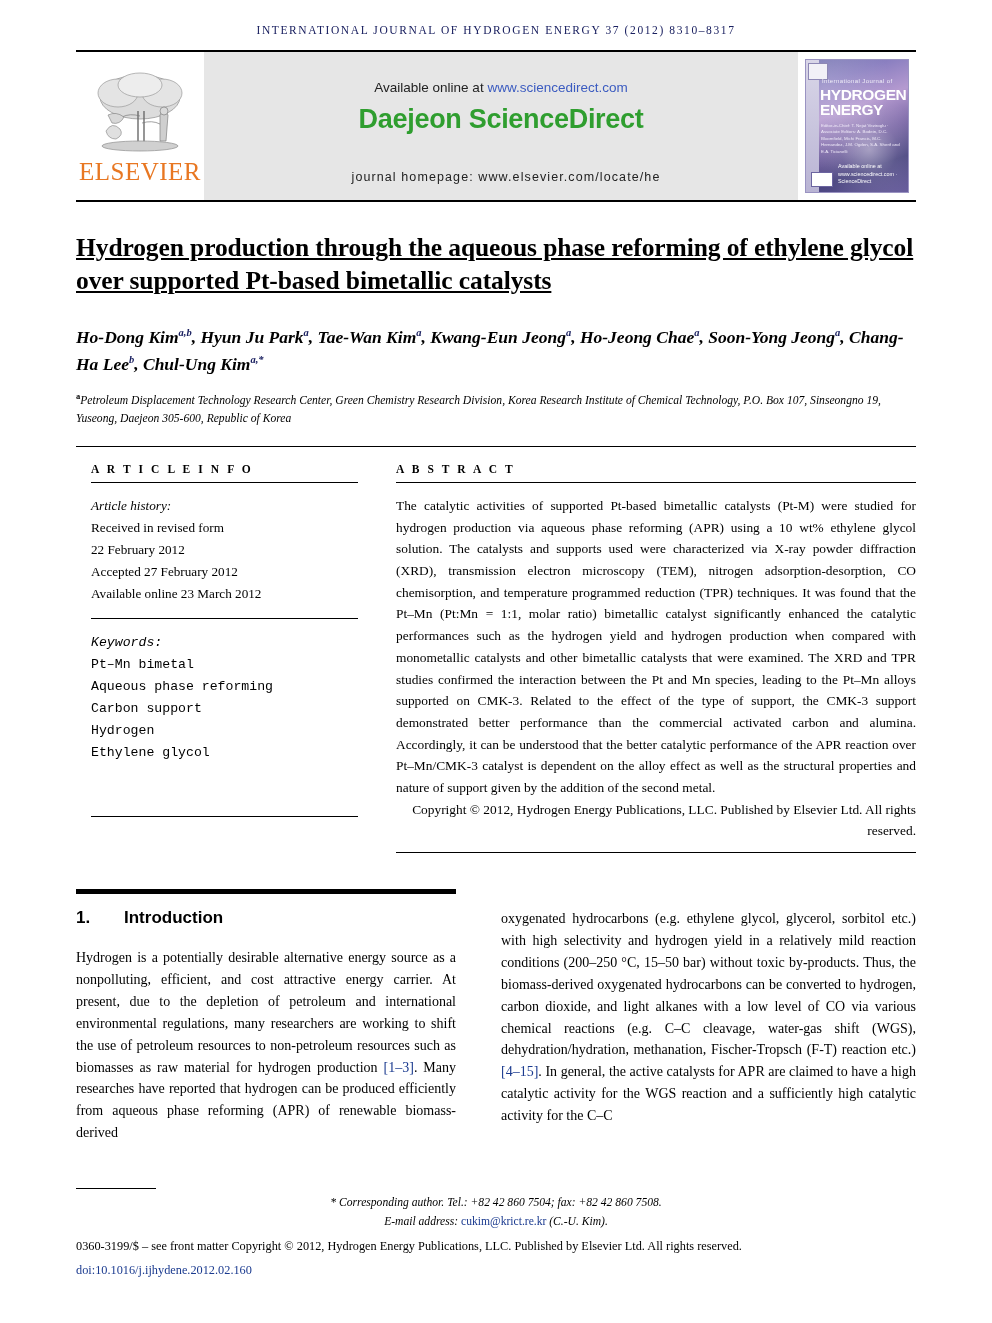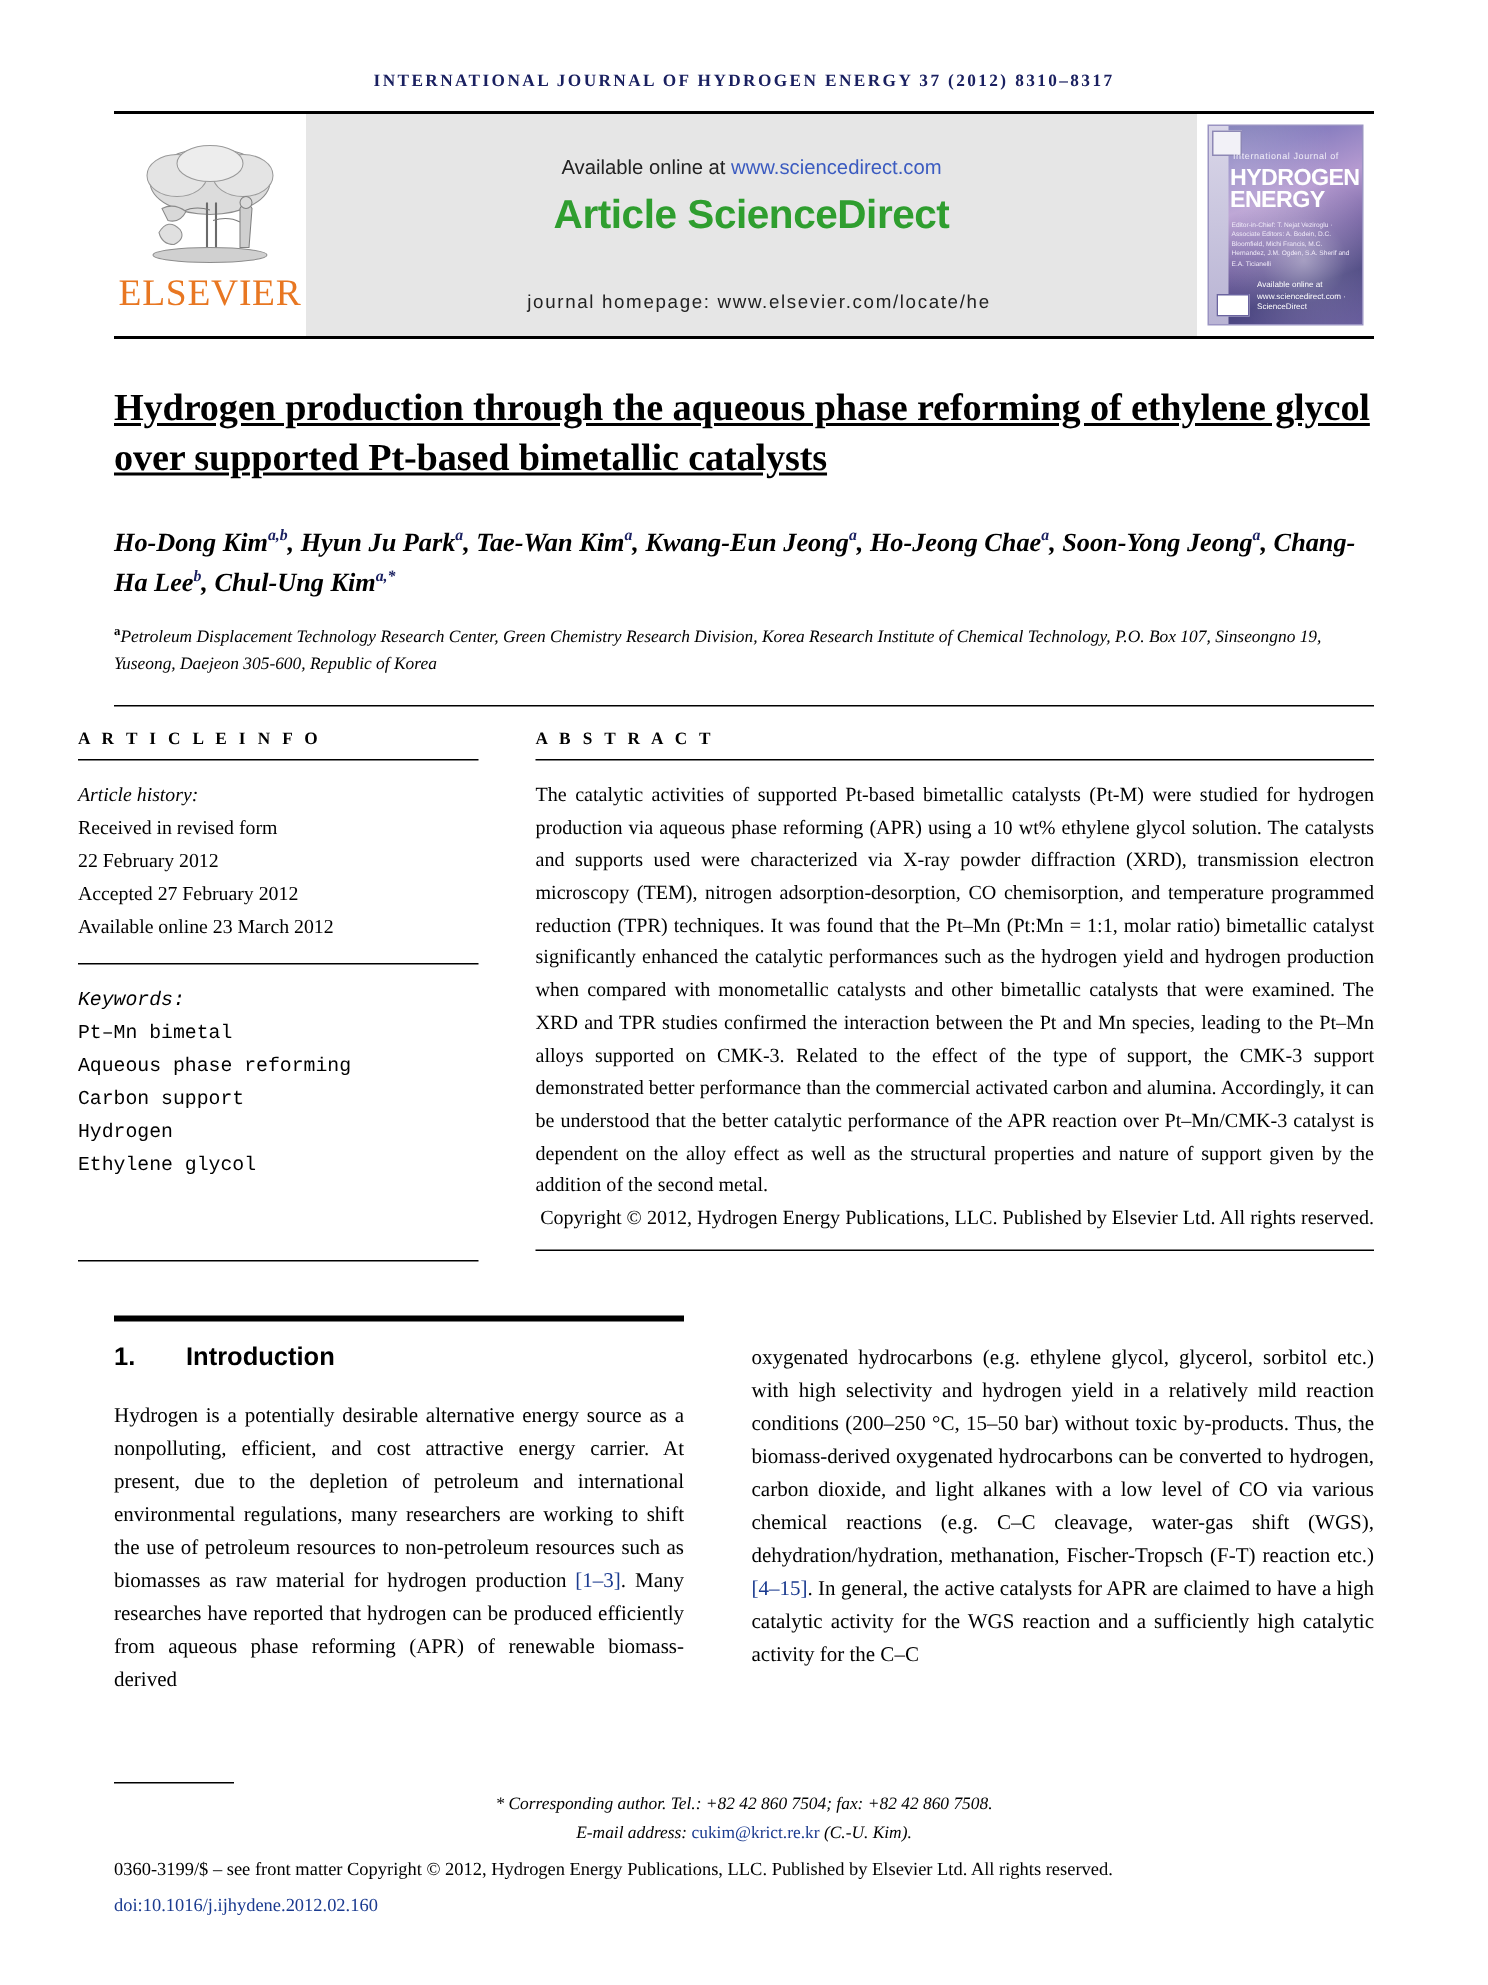--- a/index.html
+++ b/index.html
@@ -14,24 +14,24 @@
     overflow: hidden;
   }
 
   .page { position:relative; width:992px; height:1323px; padding: 0; }
 
   
   .runhead {
     text-align:center;
     color:#1a2060;
     font-family:"Liberation Serif", serif;
-    font-weight:bold;
+    font-weight:normal;
     font-size:11.5px;
     letter-spacing:1.6px;
-    padding-top:48px;
+    padding-top:24px;
     text-transform:uppercase;
   }
 
   
   .masthead {
     margin: 14px 76px 0 76px;
     border-top: 2.4px solid #000;
     border-bottom: 2.4px solid #000;
     height: 152px;
     display:flex;
@@ -173,21 +173,21 @@
     line-height:1.62;
   }
   .affil sup { font-size:8.5px; font-style:normal; font-weight:bold; }
   .affil p { margin:0; }
 
   
   .hr-full { margin: 17px 76px 0 76px; border-top:1.1px solid #000; }
 
   .infoabs {
     display:flex;
-    margin: 16px 76px 0 52px;
+    margin: 16px 76px 0 91px;
     gap: 1px;
   }
   .col-info { width: 267px; flex:0 0 267px; }
   .col-gap  { width: 36px; flex:0 0 36px; }
   .col-abs  { flex:1 1 auto; }
 
   .sechead {
     font-family:"Liberation Serif", serif;
     font-weight:bold;
     font-size:11.5px;
@@ -293,21 +293,21 @@
         </g>
       </svg>
       <div class="elsevier-word">ELSEVIER</div>
     </div>
 
     <div class="sd-band">
       <div class="avail">
         <span>Available online at </span><a href="#">www.sciencedirect.com</a>
       </div>
       <div class="sciverse">
-        <span class="sv">Article</span>
+        <span class="sv">Daejeon</span>
         <span class="sd">ScienceDirect</span>
       </div>
       <div class="homepage">journal homepage: www.elsevier.com/locate/he</div>
     </div>
 
     <div class="cover">
       <div class="cover-inner">
         <div class="cover-sheen"></div>
         <div class="cover-left-bar"></div>
         <div class="cover-elsbox"></div>

